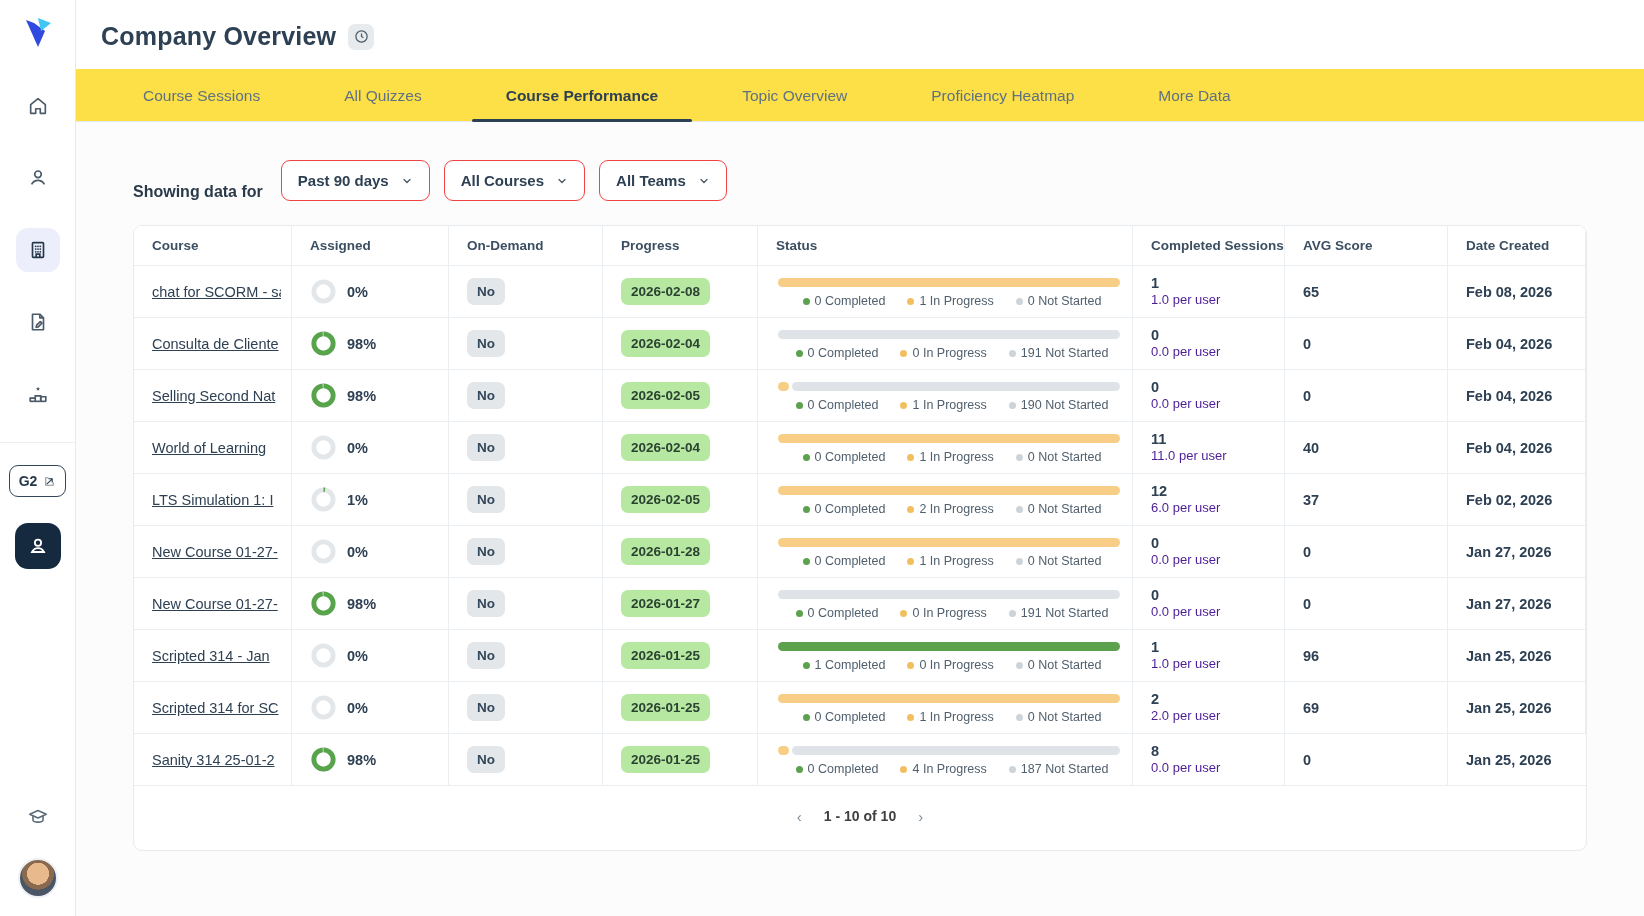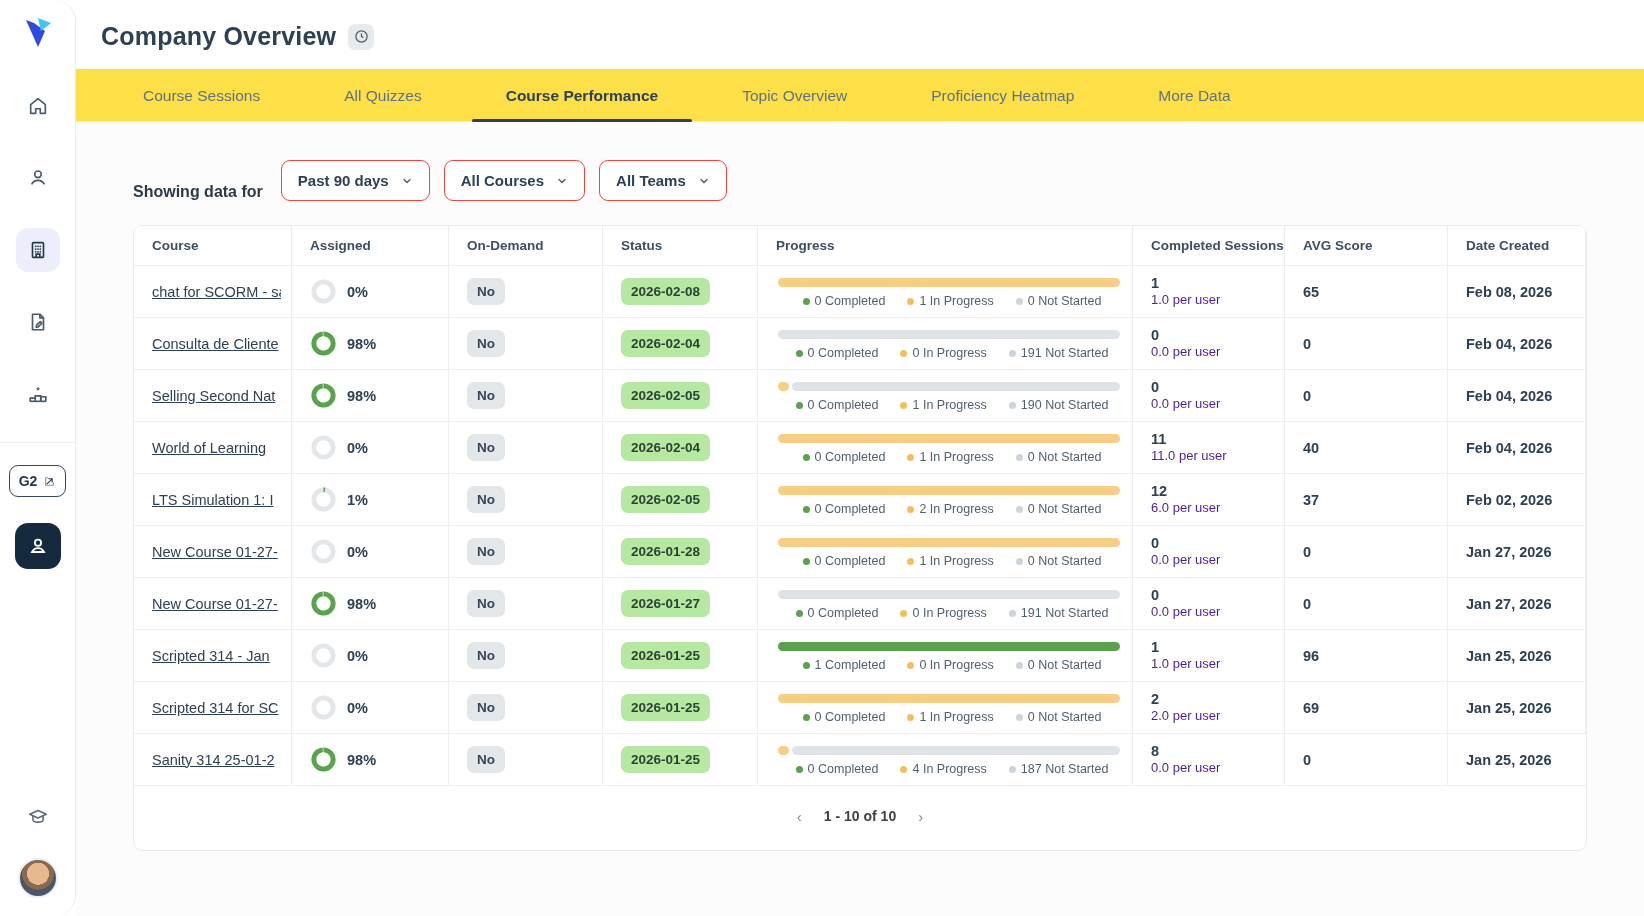--- a/index.html
+++ b/index.html
@@ -2,21 +2,21 @@
 <html><head>
 <meta charset="utf-8">
 <style>
   * { margin:0; padding:0; box-sizing:border-box; }
   html,body { width:1644px; height:916px; overflow:hidden; background:#fff;
     font-family:"Liberation Sans", sans-serif; color:#32475a; }
   .app { display:flex; width:100%; height:100%; }
 
   
   .sidebar { width:76px; height:100%; background:#fff; border-right:1px solid #e8ebee;
-    display:flex; flex-direction:column; align-items:center; padding:14px 0 18px; flex:0 0 76px;border-radius:21px; }
+    display:flex; flex-direction:column; align-items:center; padding:14px 0 18px; flex:0 0 76px; }
   .side-logo { width:36px; height:36px; margin-bottom:34px; cursor:pointer; }
   .side-nav { display:flex; flex-direction:column; align-items:center; gap:28px; }
   .side-icon { width:44px; height:44px; display:flex; align-items:center; justify-content:center;
     border-radius:12px; color:#4a5a68; cursor:pointer; }
   .side-icon svg { width:22px; height:22px; }
   .side-icon.active { background:#eceefb; color:#25384a; }
   .side-bottom { margin-top:26px; padding-top:22px; border-top:1px solid #eceff2; width:100%;
     display:flex; flex-direction:column; align-items:center; gap:26px; }
   .g2-badge { border:1.5px solid #32475a; border-radius:9px; padding:7px 9px; display:flex;
     align-items:center; gap:6px; font-weight:700; font-size:14px; color:#25384a; cursor:pointer; background:#fff; }
@@ -194,22 +194,22 @@
               </svg>
             </button>
           </div>
       </div>
 
       <div class="card">
         <div class="tgrid" id="table-grid">
             <div class="th">Course</div>
             <div class="th">Assigned</div>
             <div class="th">On-Demand</div>
+            <div class="th">Progress</div>
             <div class="th">Status</div>
-            <div class="th">Progress</div>
             <div class="th">Completed Sessions</div>
             <div class="th">AVG Score</div>
             <div class="th">Date Created</div>
             <div class="td ">
               <a class="course-link">chat for SCORM - sa</a>
             </div>
             <div class="td ">
               <span class="assigned-wrap">
                 <svg width="27" height="27" viewBox="0 0 28 28">
                   <circle cx="14" cy="14" r="10" fill="none" stroke="#e3e7ea" stroke-width="5"></circle>

